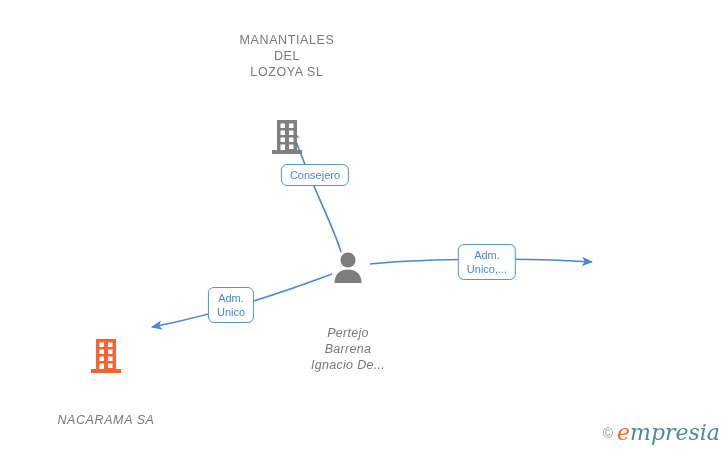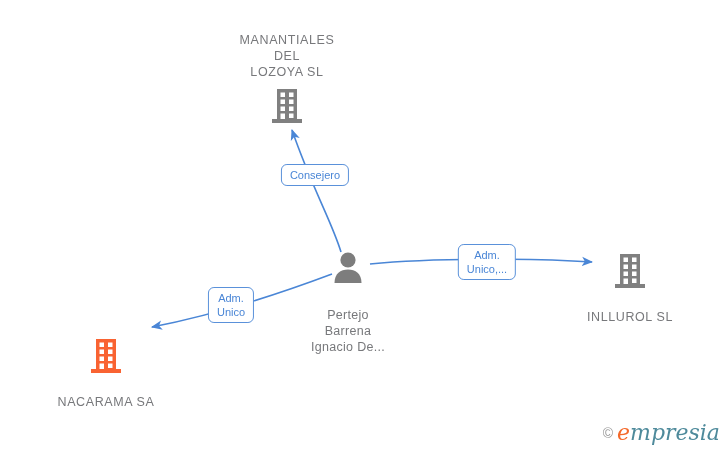--- a/index.html
+++ b/index.html
@@ -26,39 +26,40 @@
   }
 
   
   .node {
     position: absolute;
     display: flex;
     flex-direction: column;
     align-items: center;
     width: 160px;
     margin-left: -80px;
+    gap: 31px;
   }
   .node-label {
     font-size: 12.5px;
     line-height: 16px;
     color: #77787b;
     text-align: center;
     letter-spacing: .3px;
     white-space: pre-line;
   }
   .node-label.caps {
     letter-spacing: .6px;
   }
   .node-icon {
     width: 36px;
     height: 38px;
     display: block;
   }
   .node.label-top .node-label { margin-bottom: 7px; }
-  .node.label-bottom .node-label { margin-top: 19px; }
+  .node.label-bottom .node-label { margin-top: 6px; font-style: italic; }
 
   
   .edge-label {
     position: absolute;
     box-sizing: border-box;
     background: #ffffff;
     border: 1px solid #5a91da;
     border-radius: 6px;
     color: #4a86d6;
     font-size: 11px;
@@ -132,35 +133,20 @@
   <div class="node label-bottom" style="left:348px; top:250px;">
     <svg class="node-icon" viewBox="0 0 36 38" xmlns="http://www.w3.org/2000/svg">
       <circle cx="18" cy="10" r="7.6" fill="#7d7d7d"></circle>
       <path d="M 4.5 33 C 4.5 23.5 10.5 19.5 18 19.5 C 25.5 19.5 31.5 23.5 31.5 33 Z" fill="#7d7d7d"></path>
     </svg>
     <div class="node-label">Pertejo
 Barrena
 Ignacio De...</div>
   </div>
 
-  <div class="node label-bottom" style="left:630px; top:252px;">
-    <svg class="node-icon" viewBox="0 0 36 38" xmlns="http://www.w3.org/2000/svg">
-      <rect x="8" y="2" width="20" height="30" fill="#808080"></rect>
-      <rect x="11.5" y="5.5" width="4.5" height="4.5" fill="#ffffff"></rect>
-      <rect x="20" y="5.5" width="4.5" height="4.5" fill="#ffffff"></rect>
-      <rect x="11.5" y="12.5" width="4.5" height="4.5" fill="#ffffff"></rect>
-      <rect x="20" y="12.5" width="4.5" height="4.5" fill="#ffffff"></rect>
-      <rect x="11.5" y="19.5" width="4.5" height="4.5" fill="#ffffff"></rect>
-      <rect x="20" y="19.5" width="4.5" height="4.5" fill="#ffffff"></rect>
-      <rect x="11.5" y="26.5" width="4.5" height="5.5" fill="#ffffff"></rect>
-      <rect x="20" y="26.5" width="4.5" height="4.5" fill="#ffffff"></rect>
-      <rect x="3" y="32" width="30" height="4" fill="#808080"></rect>
-    </svg>
-    <div class="node-label caps">INLLUROL  SL</div>
-  </div>
 
   <div class="node label-bottom" style="left:106px; top:337px;">
     <svg class="node-icon" viewBox="0 0 36 38" xmlns="http://www.w3.org/2000/svg">
       <rect x="8" y="2" width="20" height="30" fill="#f96332"></rect>
       <rect x="11.5" y="5.5" width="4.5" height="4.5" fill="#ffffff"></rect>
       <rect x="20" y="5.5" width="4.5" height="4.5" fill="#ffffff"></rect>
       <rect x="11.5" y="12.5" width="4.5" height="4.5" fill="#ffffff"></rect>
       <rect x="20" y="12.5" width="4.5" height="4.5" fill="#ffffff"></rect>
       <rect x="11.5" y="19.5" width="4.5" height="4.5" fill="#ffffff"></rect>
       <rect x="20" y="19.5" width="4.5" height="4.5" fill="#ffffff"></rect>

